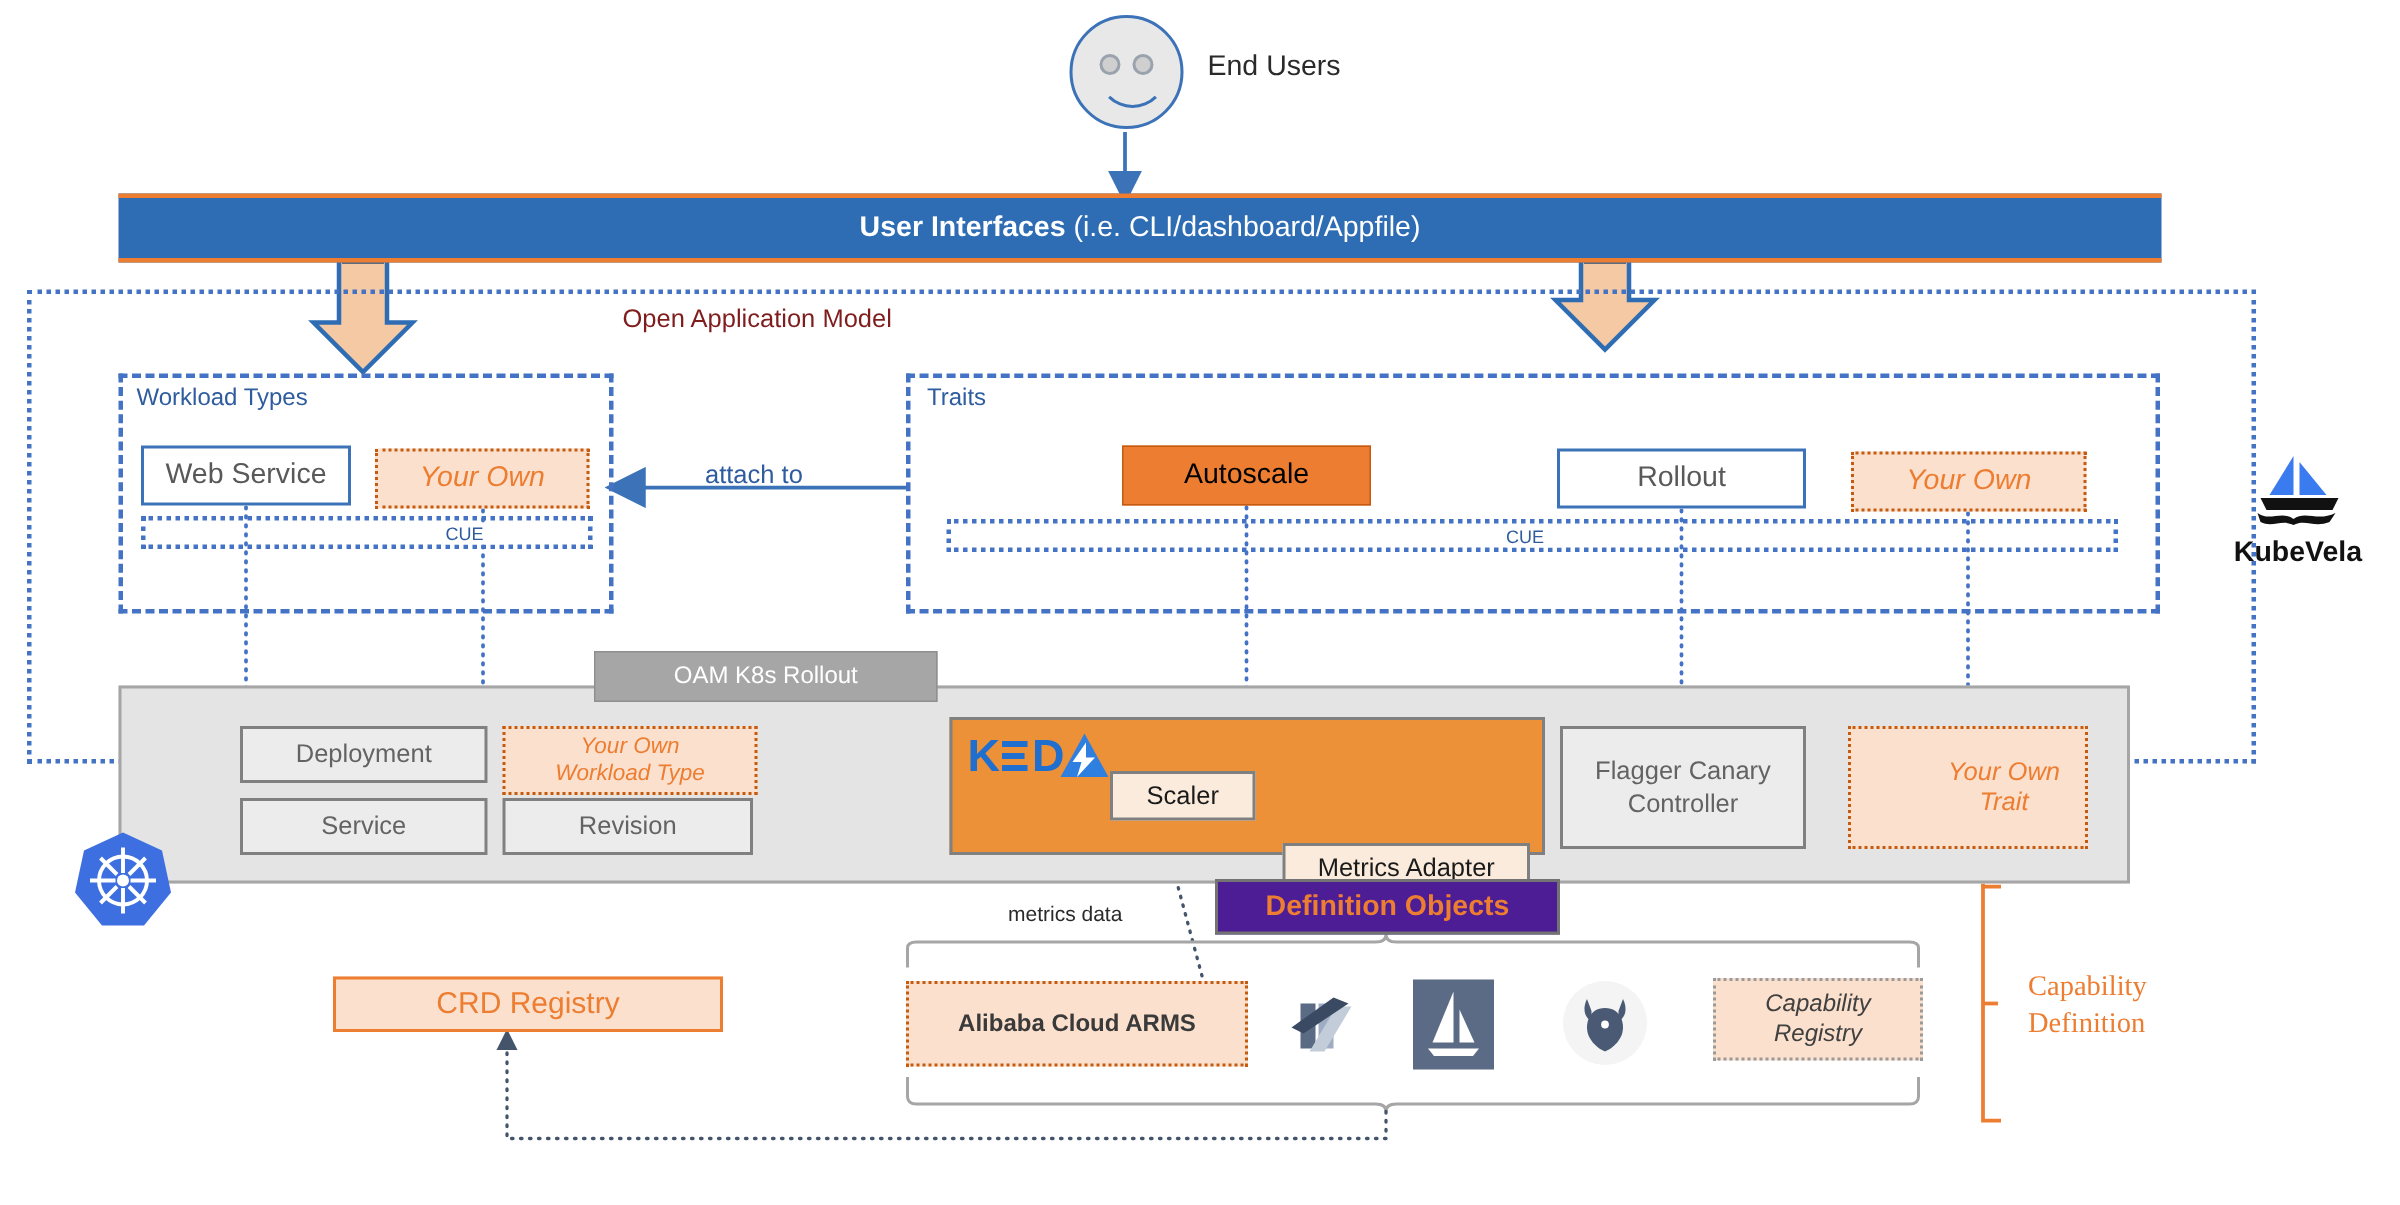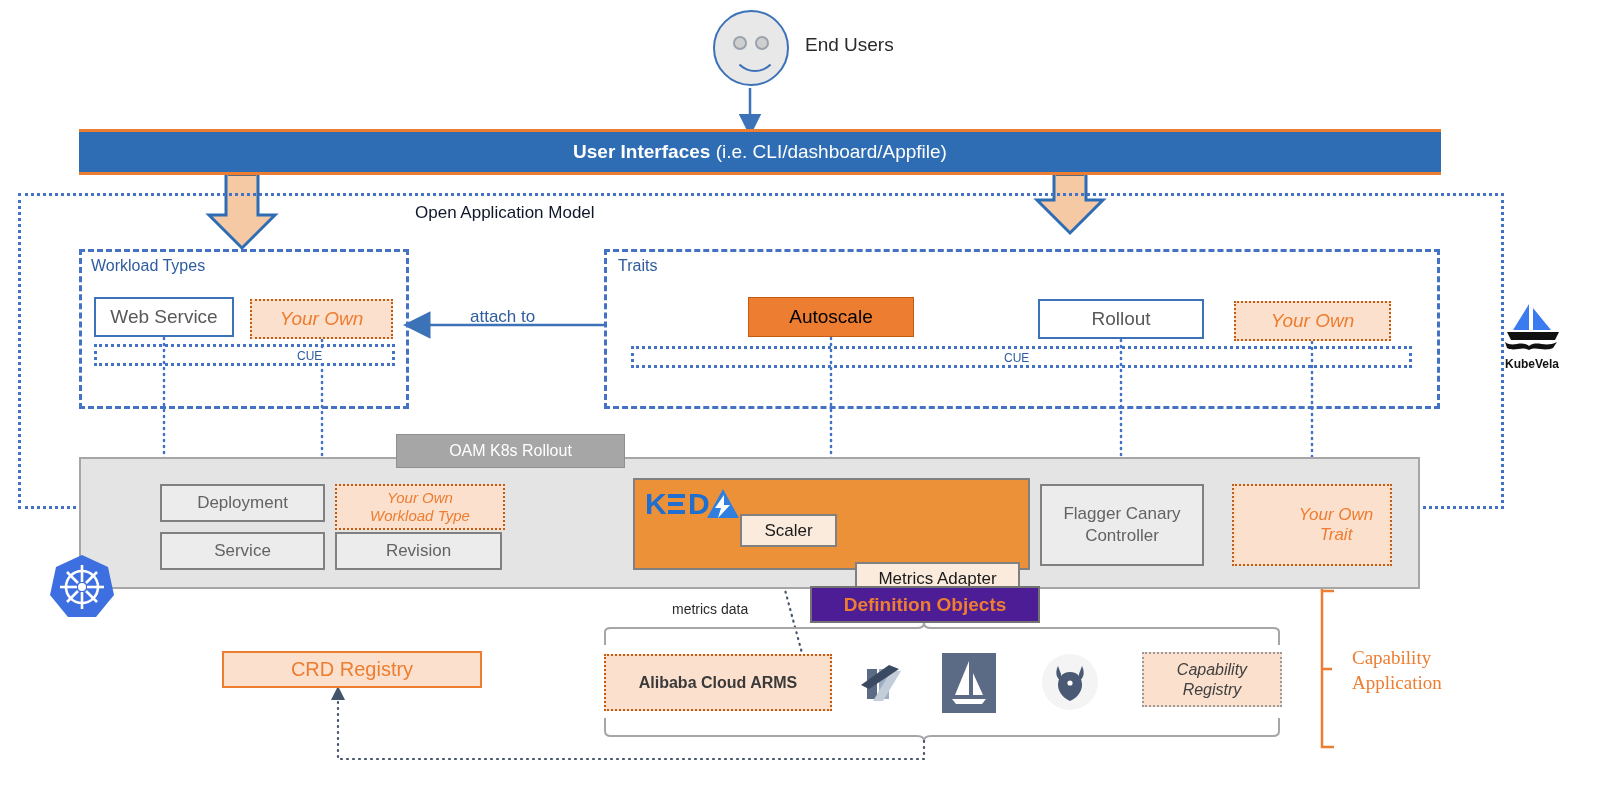--- a/index.html
+++ b/index.html
@@ -21,21 +21,21 @@
 
   
   #ui-bar{left:79px;top:129px;width:1362px;height:46px;background:#2e6db4;
           border-top:3px solid #ed7d31;border-bottom:3px solid #ed7d31;
           color:#fff;font-size:19px;}
   #ui-bar b{font-weight:bold;}
 
   
   #oam-box{left:18px;top:193px;width:1486px;height:316px;
            border:3px dotted #4472c4;}
-  #oam-label{left:415px;top:203px;font-size:17px;color:#0f172a;}
+  #oam-label{left:415px;top:203px;font-size:17px;color:#7f1d1d;}
 
   
   .dashbox{border:3px dashed #4472c4;}
   #workload-box{left:79px;top:249px;width:330px;height:160px;}
   #workload-title{left:91px;top:257px;font-size:16px;color:#2e5c9e;}
   #traits-box{left:604px;top:249px;width:836px;height:160px;}
   #traits-title{left:618px;top:257px;font-size:16px;color:#2e5c9e;}
 
   
   .cap{height:40px;font-size:19px;}
@@ -265,32 +265,32 @@
   </svg>
 </div>
 
 <div class="abs ctr" id="cap-provider">
   <span>Capability</span>
   <span>Registry</span>
 </div>
 
 <div class="abs" id="capability-management">
   <div>Capability</div>
-  <div>Application</div>
+  <div>Definition</div>
 </div>
 
 <div class="abs" style="left:1482px;top:300px;width:100px;height:80px;text-align:center">
   <svg width="74" height="52" viewBox="0 0 74 52">
     <path d="M34,4 L34,30 L18,30 Z" fill="#3b7bf0"></path>
     <path d="M38,8 L56,30 L38,30 Z" fill="#3b7bf0"></path>
     <path d="M12,32 L64,32 L60,40 L16,40 Z" fill="#111111"></path>
     <path d="M10,42 C18,48 26,40 34,46 C42,40 50,48 62,42 L58,48
              C48,52 42,46 34,50 C26,46 20,52 12,48 Z" fill="#111111"></path>
   </svg>
-  <div style="font-size:12px;font-weight:bold;color:#111;margin-top:1px">KubeVela</div>
+  <div style="font-size:19px;font-weight:bold;color:#111;margin-top:1px">KubeVela</div>
 </div>
 
 <div class="abs" style="left:47px;top:552px;width:70px;height:70px">
   <svg width="70" height="70" viewBox="0 0 70 70">
     <path d="M35,3 L61,15 L67,43 L49,65 L21,65 L3,43 L9,15 Z" fill="#3d6fe0"></path>
     <g stroke="#ffffff" stroke-width="2.6" fill="none">
       <circle cx="35" cy="35" r="16"></circle>
       <circle cx="35" cy="35" r="4" fill="#ffffff" stroke="none"></circle>
       <line x1="35" y1="13" x2="35" y2="30"></line>
       <line x1="35" y1="40" x2="35" y2="57"></line>

